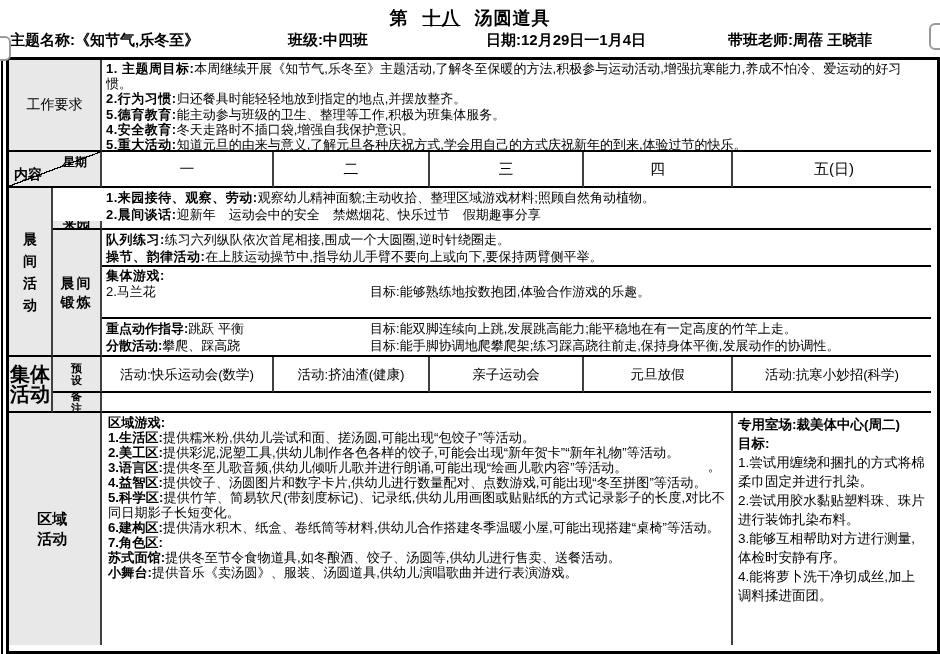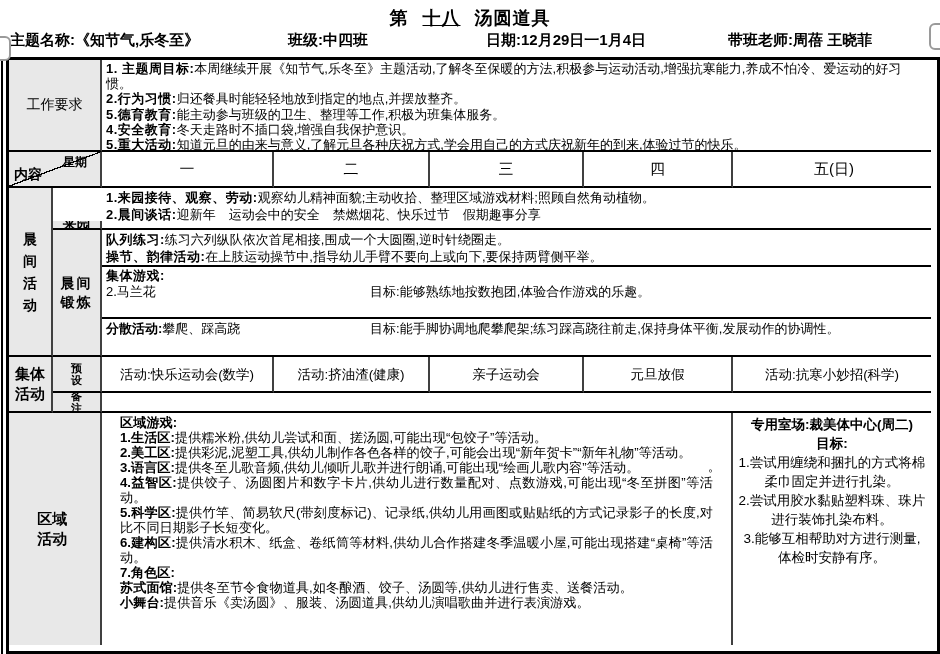--- a/index.html
+++ b/index.html
@@ -106,62 +106,67 @@
     </div>
     <div class="c ec" style="grid-column:3/8;grid-row:5;">
       <p class="para" style="line-height:16px;"><b>集体游戏:</b></p>
       <div class="gamesrow">
         <span class="gname">2.马兰花</span>
         <span class="goal"><span>目标:</span><span>能够熟练地按数抱团,体验合作游戏的乐趣。</span></span>
       </div>
     </div>
     <div class="c ec" style="grid-column:3/8;grid-row:6;">
       <div class="gamesrow" style="line-height:17px;">
+        <span class="gname"><b>重点动作指导:</b><span>跳跃 平衡</span></span>
+        <span class="goal"><span>目标:</span><span>能双脚连续向上跳,发展跳高能力;能平稳地在有一定高度的竹竿上走。</span></span>
+      </div>
+      <div class="gamesrow" style="line-height:17px;">
         <span class="gname"><b>分散活动:</b><span>攀爬、踩高跷</span></span>
         <span class="goal"><span>目标:</span><span>能手脚协调地爬攀爬架;练习踩高跷往前走,保持身体平衡,发展动作的协调性。</span></span>
       </div>
     </div>
 
-    <div class="c lab" style="grid-column:1;grid-row:7/9;font-size:15px;">
+    <div class="c lab" style="grid-column:1;grid-row:7/9;font-size:20px;">
       <span style="width:2.3em;word-break:break-all;line-height:20px;text-align:center;">集体活动</span>
     </div>
     <div class="c lab" style="grid-column:2;grid-row:7;">
       <span class="stackS">预设</span>
     </div>
     <div class="c preset" style="grid-column:3;grid-row:7;">活动:快乐运动会(数学)</div>
     <div class="c preset" style="grid-column:4;grid-row:7;">活动:挤油渣(健康)</div>
     <div class="c preset" style="grid-column:5;grid-row:7;">亲子运动会</div>
     <div class="c preset ec" style="grid-column:7;grid-row:7;">活动:抗寒小妙招(科学)</div>
     <div class="c preset" style="grid-column:6;grid-row:7;">元旦放假</div>
     <div class="c lab" style="grid-column:2;grid-row:8;">
       <span class="stackS">备注</span>
     </div>
     <div class="c ec" style="grid-column:3/8;grid-row:8;"></div>
 
     <div class="c lab er" style="grid-column:1/3;grid-row:9;font-size:15px;">
       <span style="width:2.3em;word-break:break-all;line-height:20px;text-align:left;">区域活动</span>
     </div>
-    <div class="c er region" style="grid-column:3/7;grid-row:9;padding:2px 18px;">
+    <div class="c er region" style="grid-column:3/7;grid-row:9;padding:2px 6px;">
       <p><b>区域游戏:</b></p>
       <p><b>1.生活区:</b><span>提供糯米粉,供幼儿尝试和面、搓汤圆,可能出现“包饺子”等活动。</span></p>
       <p><b>2.美工区:</b><span>提供彩泥,泥塑工具,供幼儿制作各色各样的饺子,可能会出现“新年贺卡”“新年礼物”等活动。</span></p>
       <p><b>3.语言区:</b><span>提供冬至儿歌音频,供幼儿倾听儿歌并进行朗诵,可能出现“绘画儿歌内容”等活动。</span></p>
       <p><b>4.益智区:</b><span>提供饺子、汤圆图片和数字卡片,供幼儿进行数量配对、点数游戏,可能出现“冬至拼图”等活动。</span></p>
       <p><b>5.科学区:</b><span>提供竹竿、简易软尺(带刻度标记)、记录纸,供幼儿用画图或贴贴纸的方式记录影子的长度,对比不同日期影子长短变化。</span></p>
       <p><b>6.建构区:</b><span>提供清水积木、纸盒、卷纸筒等材料,供幼儿合作搭建冬季温暖小屋,可能出现搭建“桌椅”等活动。</span></p>
       <p><b>7.角色区:</b><span></span></p>
       <p><b>苏式面馆:</b><span>提供冬至节令食物道具,如冬酿酒、饺子、汤圆等,供幼儿进行售卖、送餐活动。</span></p>
       <p><b>小舞台:</b><span>提供音乐《卖汤圆》、服装、汤圆道具,供幼儿演唱歌曲并进行表演游戏。</span></p>
       <span class="stray">。</span>
     </div>
-    <div class="c ec er special" style="grid-column:7;grid-row:9;padding:2px 5px;text-align:center;">
+    <div class="c ec er special" style="grid-column:7;grid-row:9;padding:2px 5px;">
       <p class="sr-title">专用室场:裁美体中心(周二)</p>
       <p class="sr-title">目标:</p>
       <p>1.尝试用缠绕和捆扎的方式将棉柔巾固定并进行扎染。</p>
       <p>2.尝试用胶水黏贴塑料珠、珠片进行装饰扎染布料。</p>
       <p>3.能够互相帮助对方进行测量,体检时安静有序。</p>
+      <p>4.能将萝卜洗干净切成丝,加上调料揉进面团。</p>
     </div>
   </div>
 
   <div class="artifact a-left"></div>
   <div class="artifact a-right"></div>
 
 </div>
 
 </body></html>

